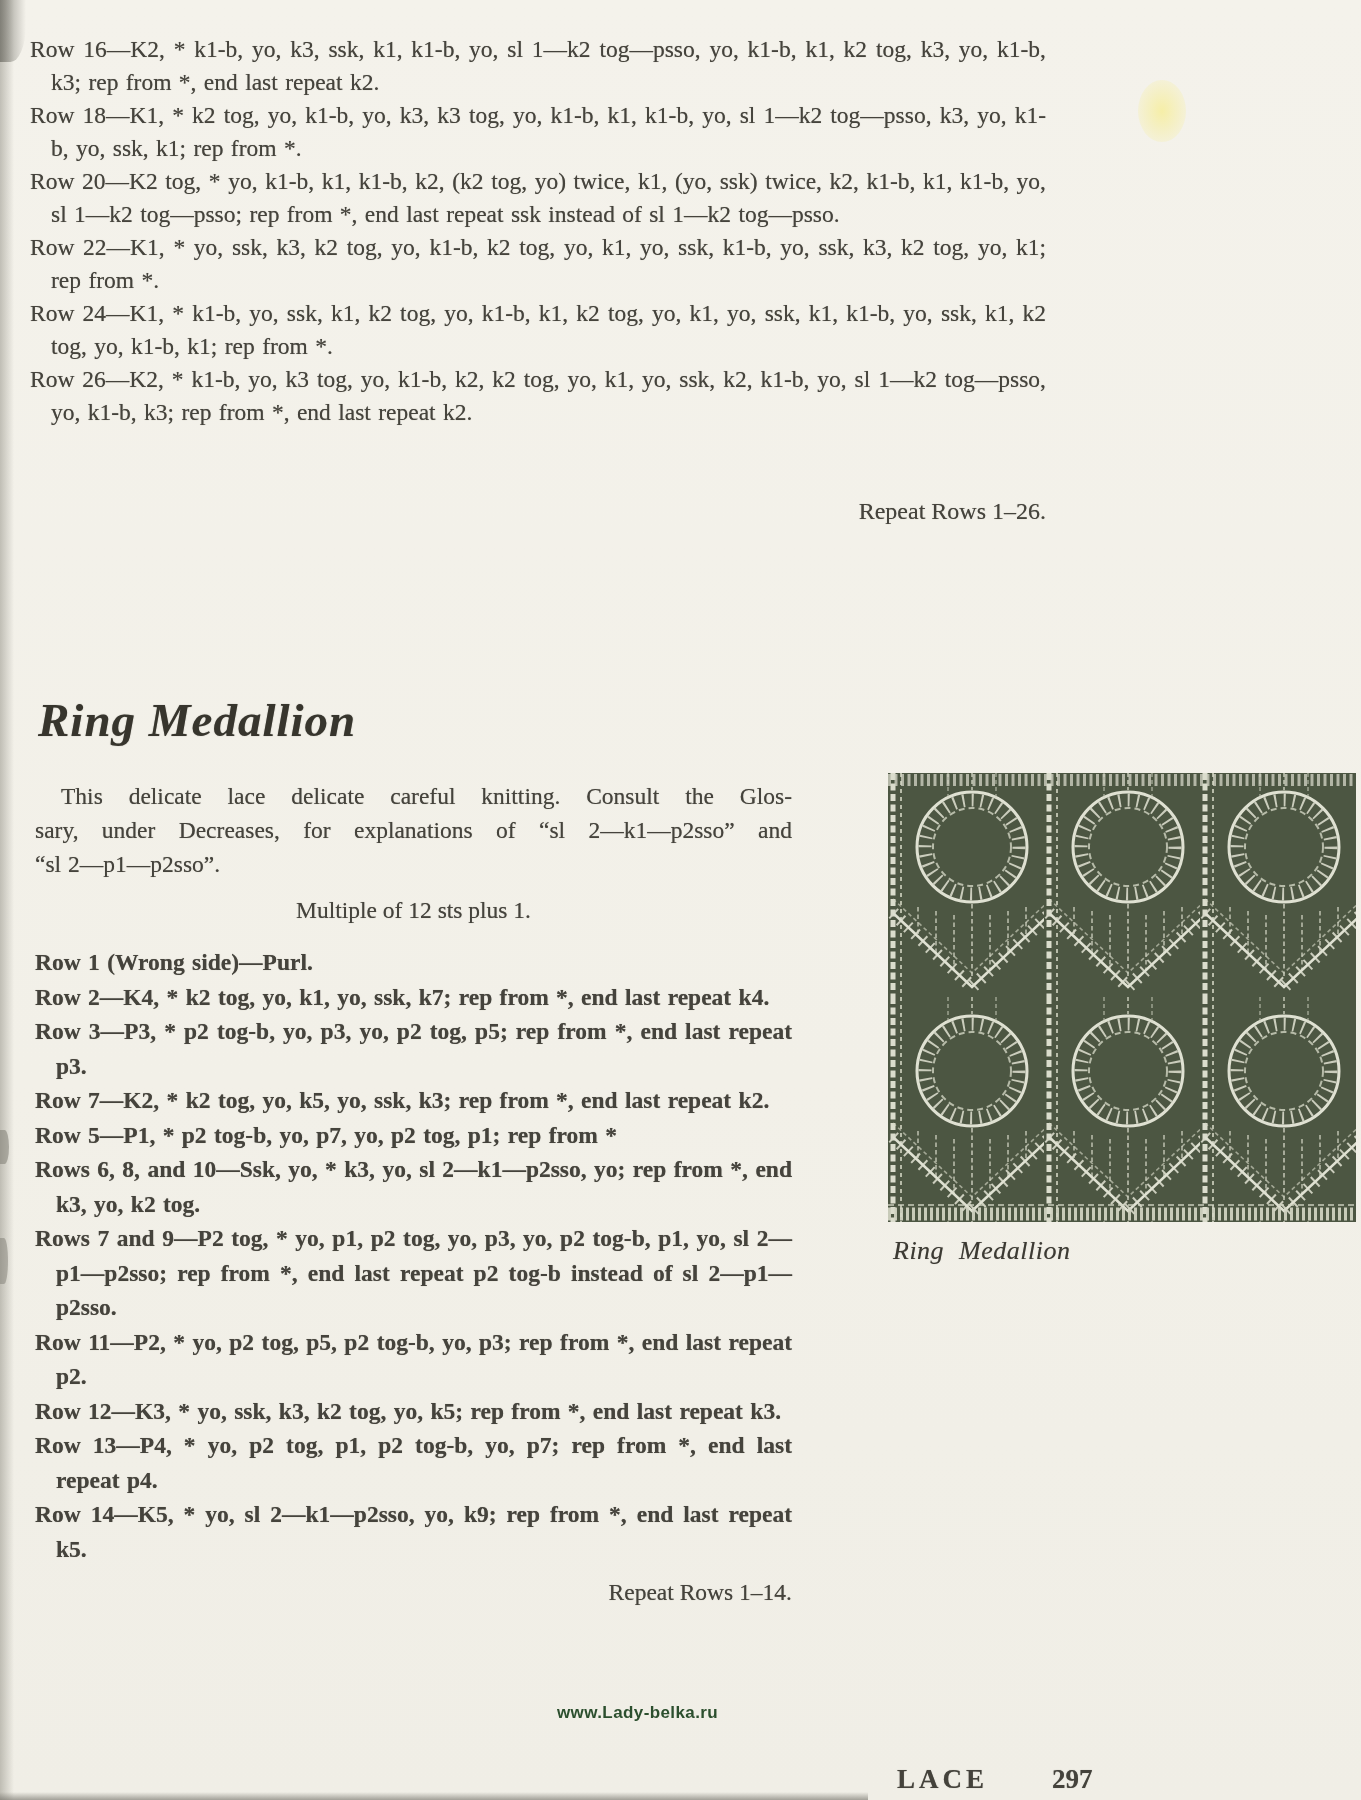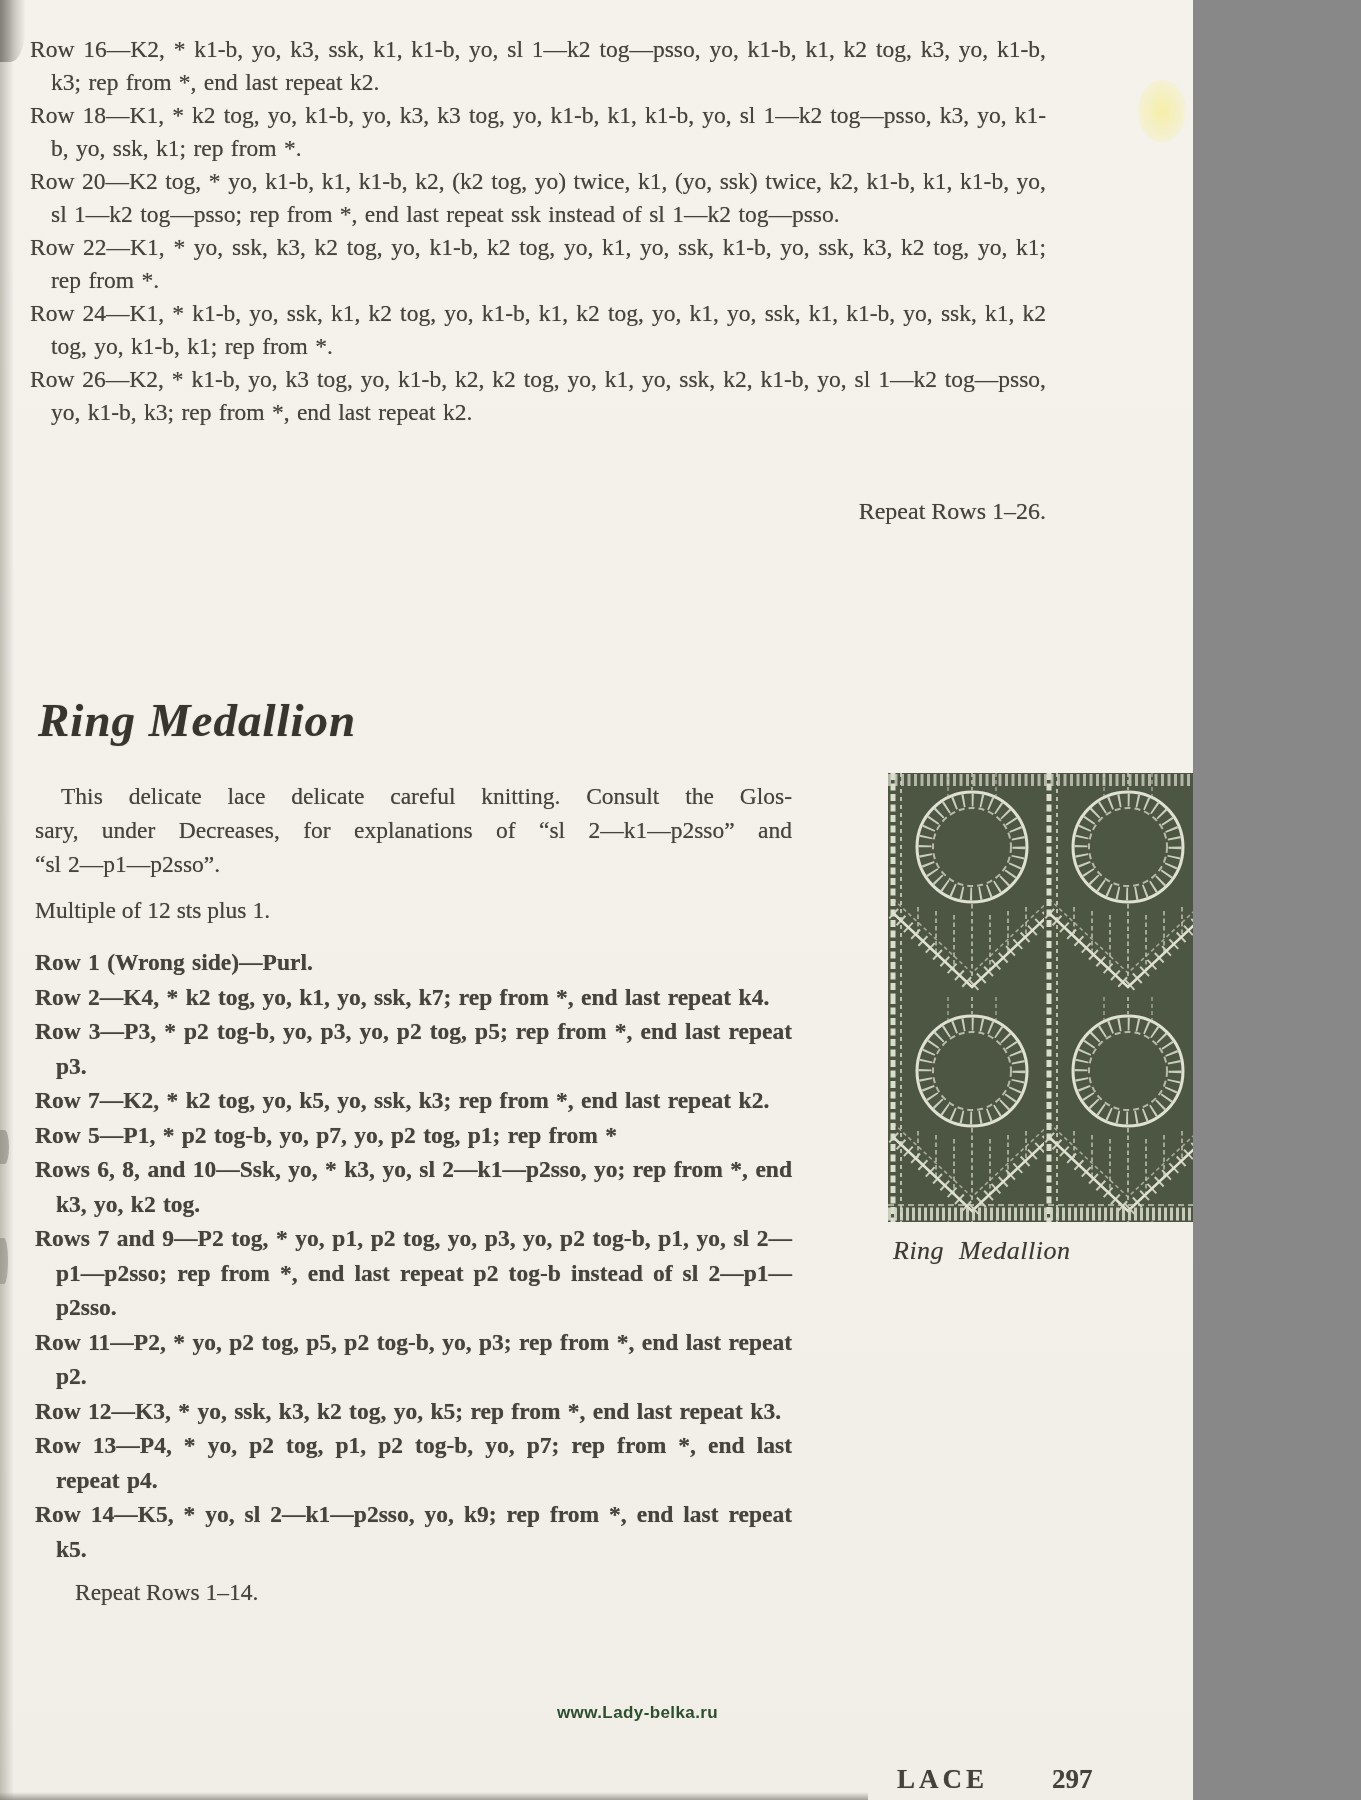--- a/index.html
+++ b/index.html
@@ -1,17 +1,17 @@
 <!DOCTYPE html>
 <html><head>
 <meta charset="utf-8">
 <style>
   html,body { margin:0; padding:0; background:#888; }
   .page {
-    position:relative; width:1193px; height:1800px; overflow:hidden;
+    position:relative; width:1361px; height:1800px; overflow:hidden;
     background: linear-gradient(180deg,#f4f2eb 0%, #f2f0e8 60%, #f0eee6 100%);
     font-family:"Liberation Serif","DejaVu Serif",serif;
     color:#45433c;
   }
   
   .edge-left { position:absolute; left:0; top:0; width:14px; height:1800px;
     background:linear-gradient(90deg, rgba(150,148,138,0.55), rgba(150,148,138,0)); }
   .smudge-topleft { position:absolute; left:0; top:0; width:26px; height:62px;
     background:linear-gradient(90deg, rgba(95,94,86,0.65), rgba(95,94,86,0)); border-radius:0 0 60% 0; }
   .smudge-a { position:absolute; left:0; top:1130px; width:9px; height:34px; background:rgba(120,118,108,0.5); border-radius:0 60% 60% 0; }
@@ -30,25 +30,25 @@
   .repeat-note-top { position:absolute; left:30px; top:498px; width:1016px;
     text-align:right; font-size:24px; text-shadow:0 0 0.7px rgba(64,62,54,0.6); }
   .section-title { position:absolute; left:38px; top:692px; margin:0;
     font-size:47px; line-height:56px; font-style:italic; font-weight:bold;
     letter-spacing:1px; color:#37352d; text-shadow:0 0 1px rgba(55,53,45,0.5); }
   .left-col { position:absolute; left:35px; top:779px; width:757px; }
   .intro-line { font-size:23.5px; line-height:34px; text-align:justify; text-align-last:justify;
     word-spacing:1px; text-shadow:0 0 0.7px rgba(64,62,54,0.6); }
   .intro-line:last-child { text-align-last:left; }
   .intro-line:first-child { text-indent:26px; }
-  .multiple-note { margin-top:12px; font-size:23.5px; line-height:34px;
+  .multiple-note { margin-top:12px; text-align:center; font-size:23.5px; line-height:34px;
     text-shadow:0 0 0.7px rgba(64,62,54,0.6); }
   .pattern-rows { margin-top:18px; }
   .pattern-rows p { line-height:34.5px;font-weight:bold; }
-  .repeat-note-bottom { margin-top:13px; text-align:left; font-size:23.5px;
+  .repeat-note-bottom { margin-top:13px; text-align:right; font-size:23.5px;
     text-indent:40px; text-shadow:0 0 0.7px rgba(64,62,54,0.6); }
   
   .lace-figure { position:absolute; left:888px; top:773px; width:468px; height:449px; }
   .lace-figure svg { display:block; width:100%; height:100%; }
   .figure-caption { position:absolute; left:893px; top:1236px; font-size:26px;
     font-style:italic; color:#3c3a33; word-spacing:8px; letter-spacing:0.5px;
     text-shadow:0 0 0.7px rgba(60,58,51,0.5); }
   
   .watermark { position:absolute; left:557px; top:1703px;
     font-family:"Liberation Sans","DejaVu Sans",sans-serif; font-size:17px; font-weight:bold;

